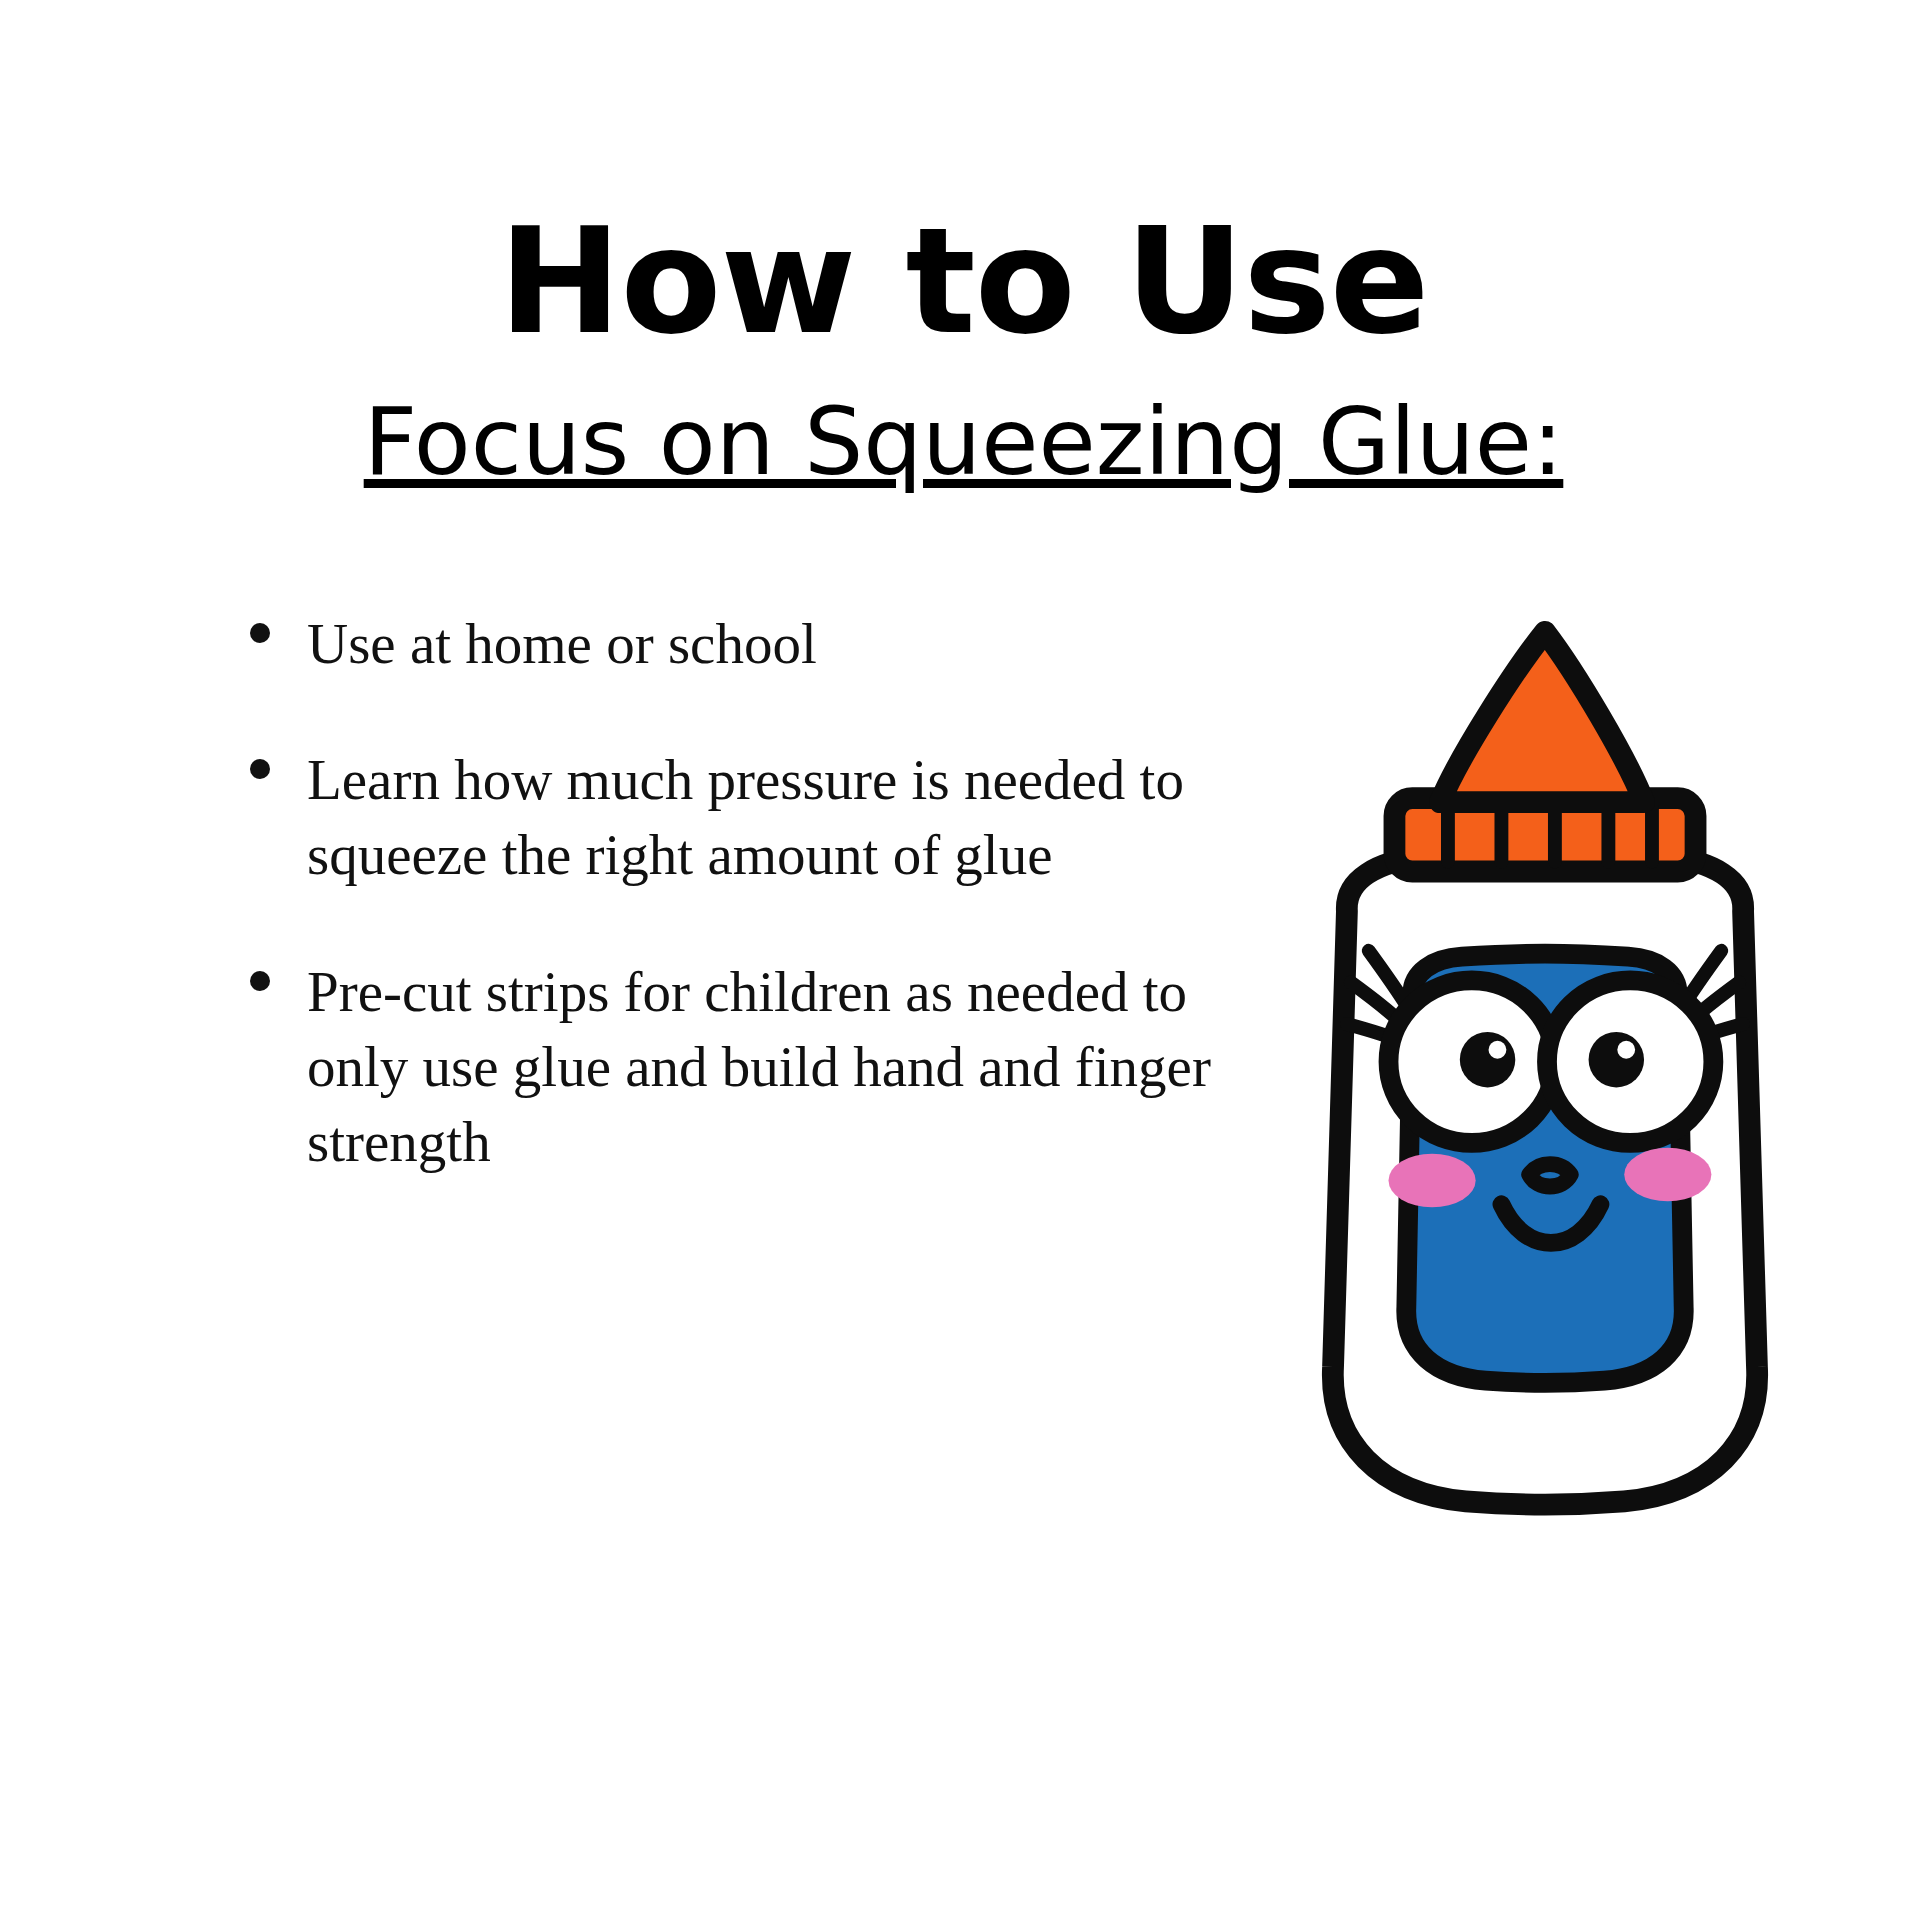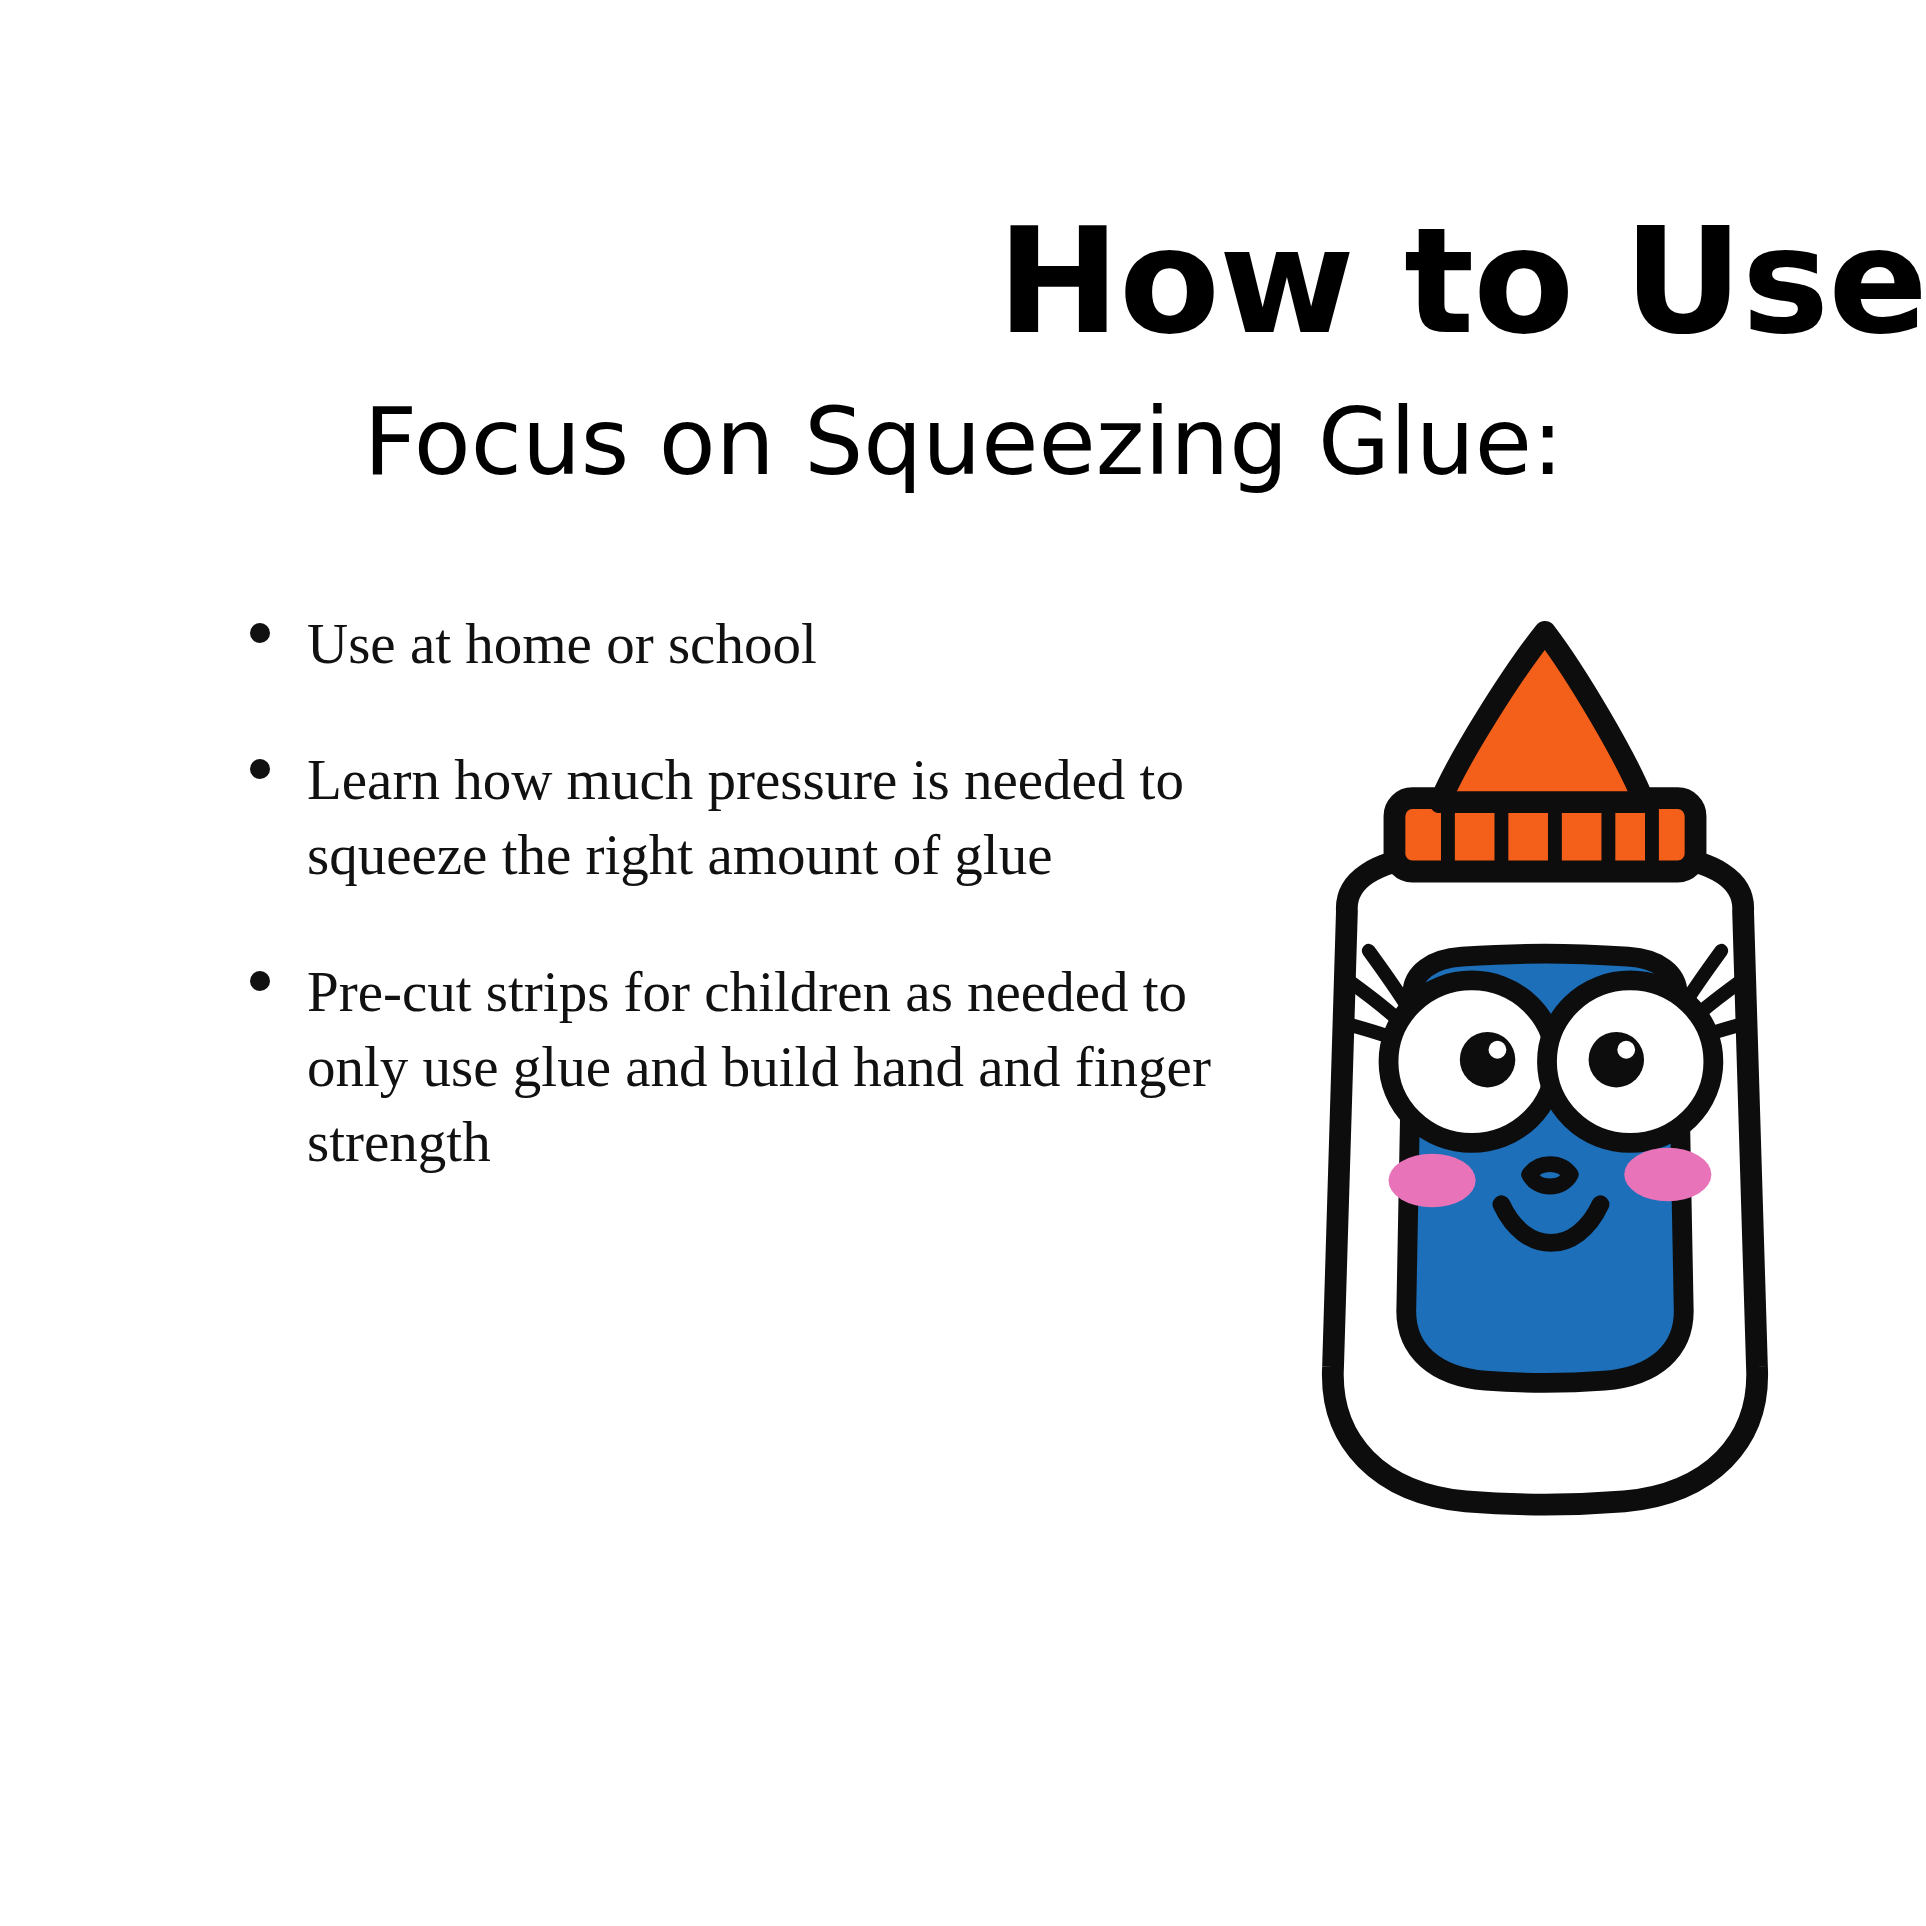--- a/index.html
+++ b/index.html
@@ -19,39 +19,40 @@
     position: relative;
     width: 1927px;
     height: 1927px;
     background: #ffffff;
   }
   .title {
     position: absolute;
     left: 0;
     top: 208px;
     width: 1927px;
-    text-align: right;
+    text-align: center;
     font-family: "DejaVu Sans", sans-serif;
     font-weight: 700;
     font-size: 147px;
     letter-spacing: -1px;
     color: #000000;
     line-height: 1.0;
   }
   .subtitle {
     position: absolute;
     left: 0;
     top: 396px;
     width: 1927px;
     text-align: center;
     font-family: "DejaVu Sans", sans-serif;
     font-weight: 400;
     font-size: 93px;
     color: #000000;
     line-height: 1.0;
+    text-decoration: underline;
   }
   .bullet-list {
     position: absolute;
     left: 238px;
     top: 594px;
     width: 1000px;
     margin: 12px;
     padding: 0;
     list-style: none;
   }

